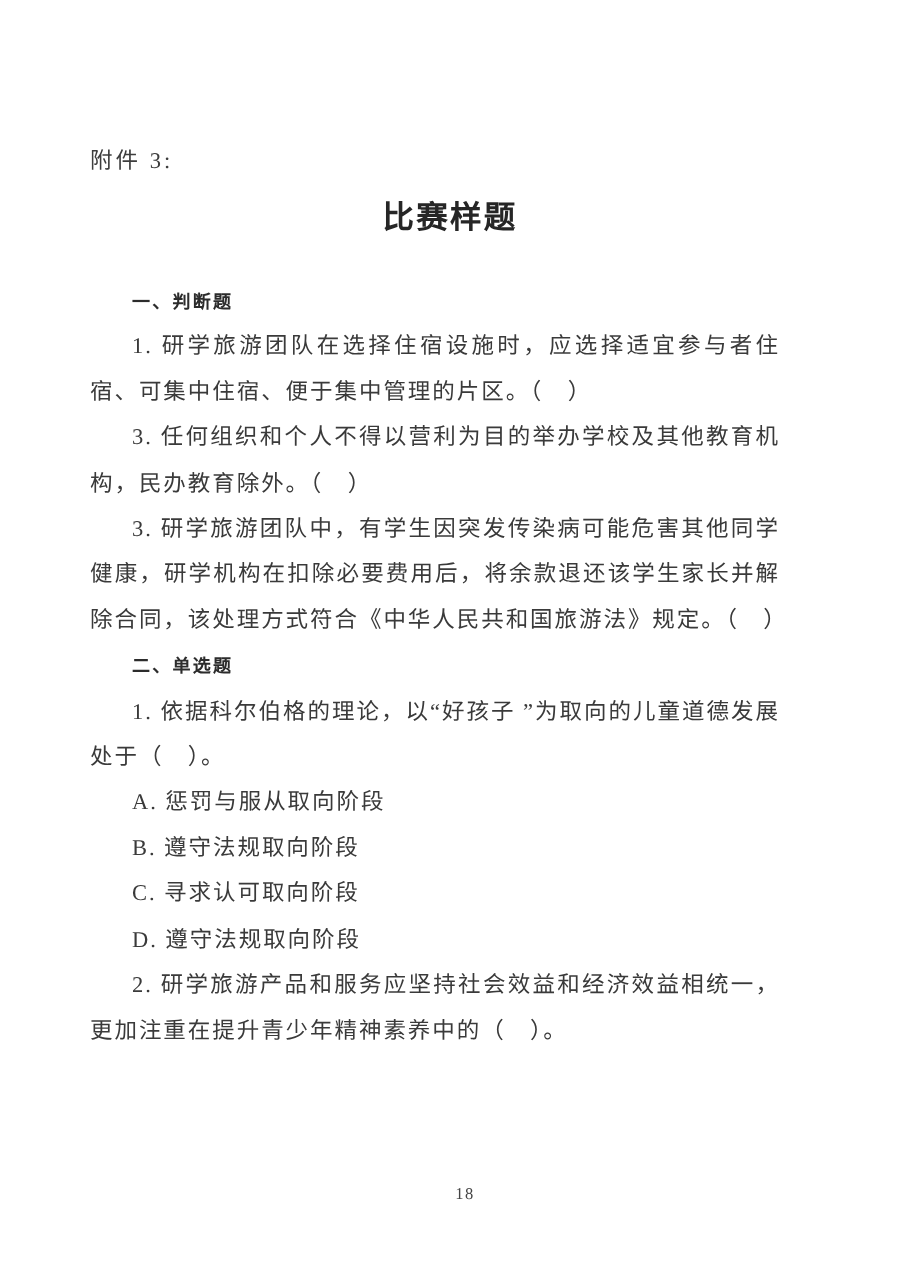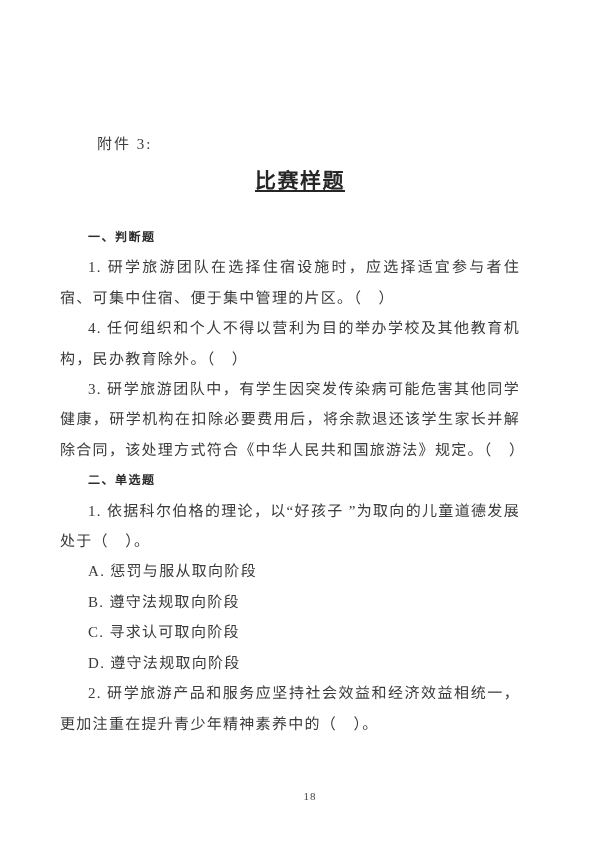--- a/index.html
+++ b/index.html
@@ -10,37 +10,35 @@
   .page {
     position: relative;
     width: 600px;
     height: 849px;
     background: #ffffff;
     overflow: hidden;
     font-family: "Liberation Serif", serif;
     color: #383838;
   }
   .attachment {
-    padding: 98px 0 0 97px;
+    padding: 98px 0 0 60px;
     font-size: 15px;
     line-height: 20px;
     letter-spacing: 2px;
     color: #3d3d3d;
-    margin-top: 36px;
   }
   .doc-title {
     margin: 13px 0 0 0;
     text-align: center;
     font-size: 21px;
     line-height: 28px;
     font-weight: bold;
     letter-spacing: 1.5px;
     color: #262626;
     font-family: "Liberation Serif", serif;
-    text-decoration: underline;
   }
   .content {
     margin: 27px 80px 0 60px;
   }
   .section-heading {
     font-family: "Liberation Sans", sans-serif;
     font-weight: bold;
     font-size: 12px;
     line-height: 30.4px;
     text-indent: 28px;
@@ -84,21 +82,21 @@
   <div class="attachment">附件 3:</div>
 
   <div class="doc-title">比赛样题</div>
 
   <div class="content">
 
     <div class="section-heading">一、判断题</div>
 
     <p class="question">1. 研学旅游团队在选择住宿设施时，应选择适宜参与者住宿、可集中住宿、便于集中管理的片区。（　）</p>
 
-    <p class="question">4. 任何组织和个人不得以营利为目的举办学校及其他教育机构，民办教育除外。（　）</p>
+    <p class="question">3. 任何组织和个人不得以营利为目的举办学校及其他教育机构，民办教育除外。（　）</p>
 
     <p class="question">3. 研学旅游团队中，有学生因突发传染病可能危害其他同学健康，研学机构在扣除必要费用后，将余款退还该学生家长并解除合同，该处理方式符合《中华人民共和国旅游法》规定。（　）</p>
 
     <div class="section-heading">二、单选题</div>
 
     <p class="question">1. 依据科尔伯格的理论，以“好孩子 ”为取向的儿童道德发展处于（　）。</p>
 
     <p class="option">A. 惩罚与服从取向阶段</p>
 
     <p class="option">B. 遵守法规取向阶段</p>

